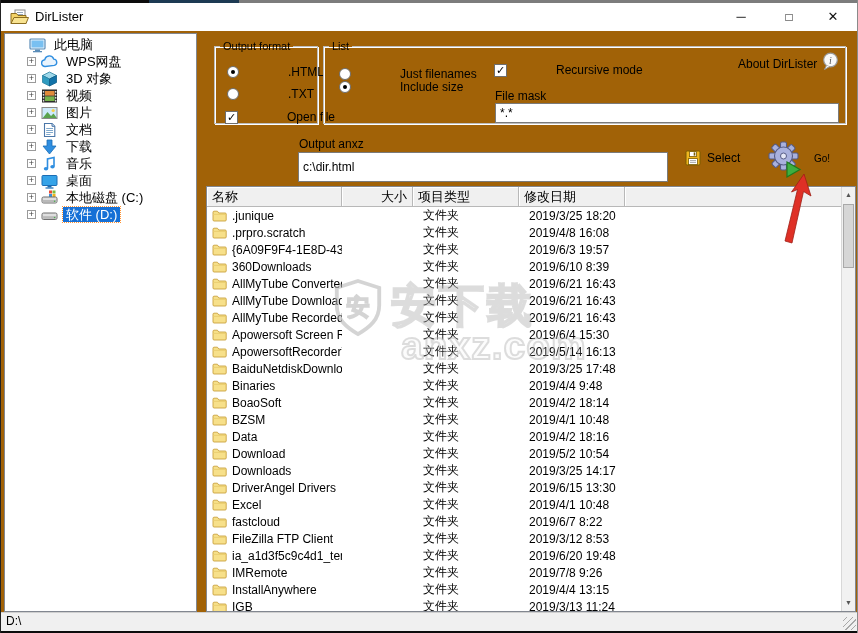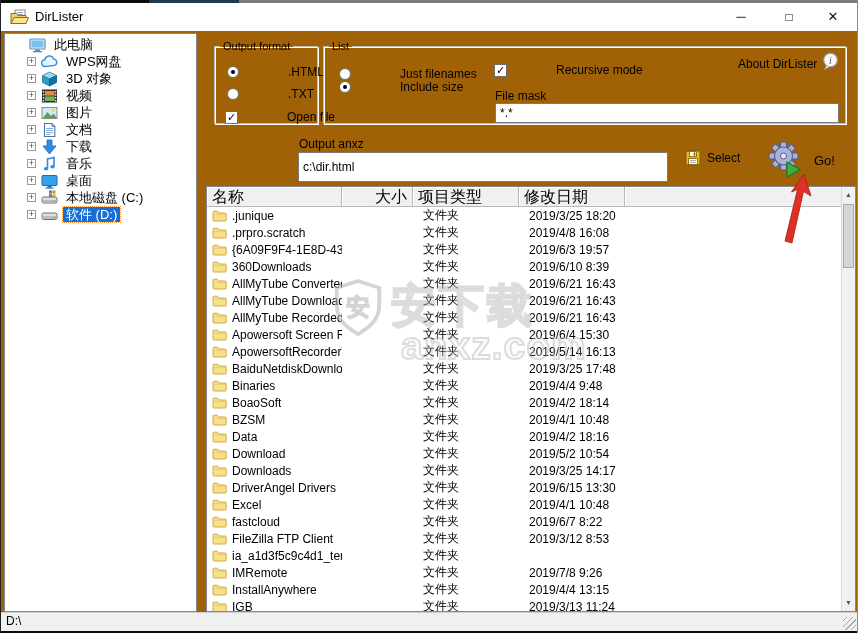--- a/index.html
+++ b/index.html
@@ -49,28 +49,28 @@
   .lbl{position:absolute;white-space:nowrap;}
   .tinput{position:absolute;background:#fff;border:1px solid #7a7a7a;font-family:"Liberation Sans",sans-serif;
           font-size:12px;padding:2px 4px;box-sizing:border-box;}
 
   .about{position:absolute;left:737px;top:57px;font-size:12px;white-space:nowrap;}
   .about-ic{position:absolute;left:820px;top:52px;width:18px;height:19px;}
 
   .selectbtn{position:absolute;left:684px;top:150px;display:flex;align-items:center;cursor:pointer;}
   .selectbtn .flp{width:16px;height:16px;margin-right:6px;}
   .gearbtn{position:absolute;left:766px;top:141px;width:36px;height:38px;cursor:pointer;}
-  .golbl{position:absolute;left:813px;top:153px;font-size:13px;cursor:pointer;}
+  .golbl{position:absolute;left:813px;top:153px;font-size:10px;cursor:pointer;}
 
   
   .table{position:absolute;left:205px;top:186px;width:650px;height:426px;background:#fff;
          border:1px solid #828790;box-sizing:border-box;overflow:hidden;}
   .thead{display:flex;height:20px;background:#f0f0f0;}
   .th{box-sizing:border-box;border-right:1px solid #b8b8b8;border-bottom:1px solid #b8b8b8;
-      box-shadow:inset 1px 1px 0 #fff;padding:0 5px;line-height:19px;font-size:16px;white-space:nowrap;overflow:hidden;}
+      box-shadow:inset 1px 1px 0 #fff;padding:0 5px;line-height:19px;font-size:13px;white-space:nowrap;overflow:hidden;}
   .th.c-name{width:135px;}
   .th.c-size{width:71px;text-align:right;}
   .th.c-type{width:106px;}
   .th.c-date{width:106px;}
   .th.c-fill{flex:1;}
   .tbody{position:absolute;left:0;top:20px;right:14px;bottom:0;overflow:hidden;}
   .trow{display:flex;height:17px;align-items:center;font-size:12px;}
   .cell{box-sizing:border-box;padding:0 5px;white-space:nowrap;overflow:hidden;}
   .cell.c-name{width:135px;display:flex;align-items:center;}
   .cell.c-name .ficon{width:15px;height:13px;margin-right:5px;flex:0 0 15px;}
@@ -595,20 +595,21 @@
         <div class="trow">
           <span class="cell c-name">
             <span class="ficon"><svg viewBox="0 0 15 13" width="15" height="13">
                 <path d="M1 3.2 C1 2.6 1.4 2.2 2 2.2 L5.4 2.2 L6.8 4 L13.2 4 C13.8 4 14.2 4.4 14.2 5 L14.2 11 C14.2 11.6 13.8 12 13.2 12 L2 12 C1.4 12 1 11.6 1 11 Z" fill="#f7e08a" stroke="#c9a23f" stroke-width="0.9"></path>
                 <path d="M1 5.4 L14.2 5.4" stroke="#e8cc6d" stroke-width="0.9"></path>
               </svg></span>
             <span>ia_a1d3f5c9c4d1_temp</span>
           </span>
           <span class="cell c-size"></span>
           <span class="cell c-type">文件夹</span>
+          <span class="cell c-date">2019/6/20 19:48</span>
         </div>
 
         <div class="trow">
           <span class="cell c-name">
             <span class="ficon"><svg viewBox="0 0 15 13" width="15" height="13">
                 <path d="M1 3.2 C1 2.6 1.4 2.2 2 2.2 L5.4 2.2 L6.8 4 L13.2 4 C13.8 4 14.2 4.4 14.2 5 L14.2 11 C14.2 11.6 13.8 12 13.2 12 L2 12 C1.4 12 1 11.6 1 11 Z" fill="#f7e08a" stroke="#c9a23f" stroke-width="0.9"></path>
                 <path d="M1 5.4 L14.2 5.4" stroke="#e8cc6d" stroke-width="0.9"></path>
               </svg></span>
             <span>IMRemote</span>
           </span>

